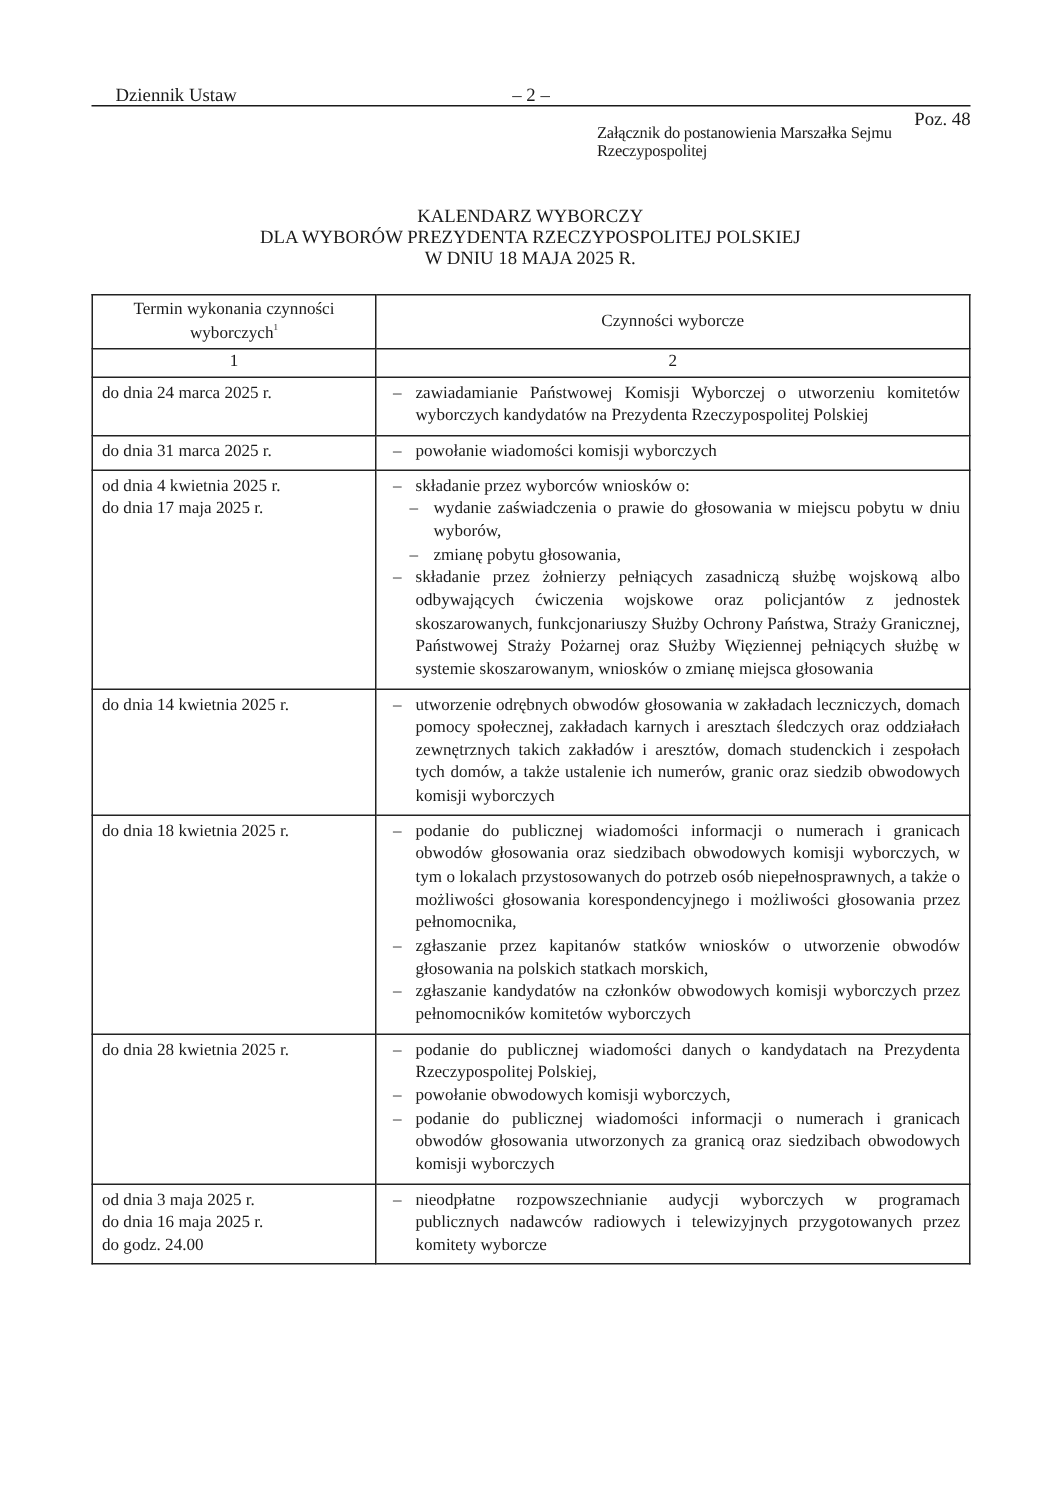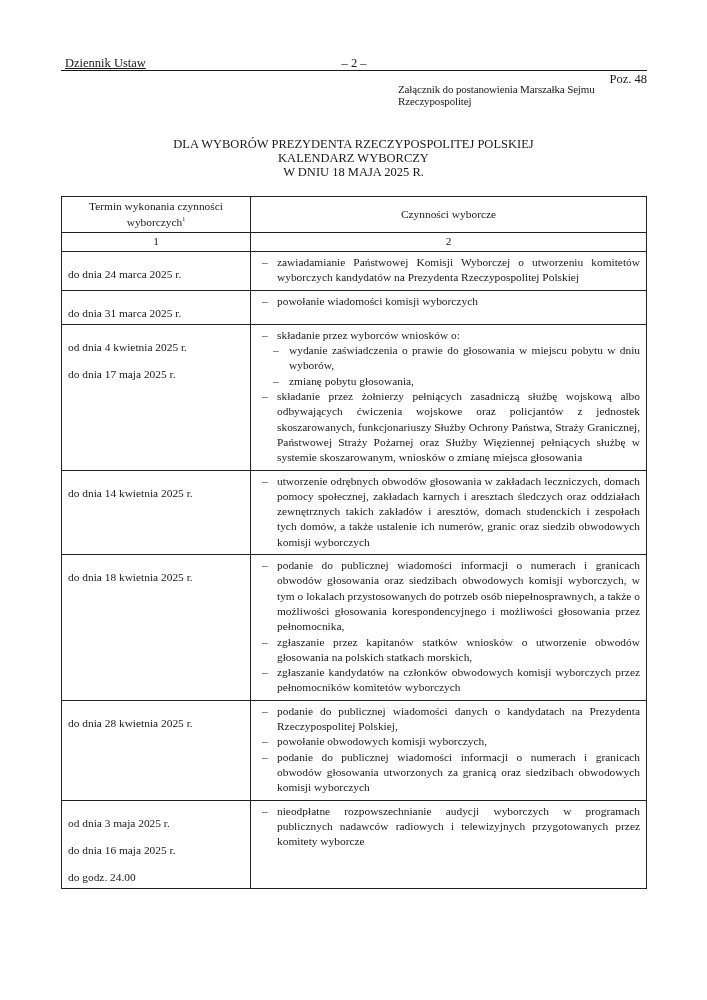--- a/index.html
+++ b/index.html
@@ -6,21 +6,21 @@
   body {
     width: 707px; height: 1000px; position: relative; overflow: hidden;
     font-family: "Liberation Serif", "DejaVu Serif", serif;
     color: #1a1a1a;
   }
   .page-header {
     position: absolute; left: 61px; top: 56px; width: 586px;
     height: 14px; border-bottom: 1.5px solid #1a1a1a;
     font-size: 12.5px;
   }
-  .page-header .left { position: absolute; left: 4px; top: 0; text-decoration: underline; }
+  .page-header .left { position: absolute; left: 16px; top: 0; }
   .page-header .center { position: absolute; left: 0; right: 0; top: 0; text-align: center; }
   .page-header .right { position: absolute; right: 0; top: 16px; text-align: right; }
   .annex {
     position: absolute; left: 398px; top: 83px; width: 252px;
     font-size: 11px; line-height: 12px; letter-spacing: -0.15px;
   }
   .title {
     position: absolute; left: 0; width: 707px; top: 137px;
     text-align: center; font-size: 12.5px; line-height: 14px;
   }
@@ -33,39 +33,39 @@
   }
   table.cal th { text-align: center; vertical-align: middle; }
   .col1 { width: 176px; padding: 3px 6px; }
   .col2 { padding: 3px 6px 4px 8px; text-align: justify; margin-top: 40px; }
   .head-row th { height: 31px; padding: 2px 6px; }
   .num-row th { height: 16px; padding: 1px; }
   .item { position: relative; padding-left: 18px; }
   .item::before { content: "–"; position: absolute; left: 3px; top: 0; }
   .sub { position: relative; padding-left: 30px; }
   .sub::before { content: "–"; position: absolute; left: 14px; top: 0; }
-  .date-line { display: block; margin-top: 12px; }
+  .date-line { display: block; }
   sup { font-size: 6px; vertical-align: super; line-height: 0; }
 </style>
 </head>
 <body>
 
 <div class="page-header">
   <span class="left">Dziennik Ustaw</span>
   <span class="center">– 2 –</span>
   <span class="right">Poz. 48</span>
 </div>
 
 <div class="annex">
   <div>Załącznik do postanowienia Marszałka Sejmu Rzeczypospolitej</div>
 </div>
 
 <div class="title">
+  <div>KALENDARZ WYBORCZY</div>
   <div>DLA WYBORÓW PREZYDENTA RZECZYPOSPOLITEJ POLSKIEJ</div>
-  <div>KALENDARZ WYBORCZY</div>
   <div>W DNIU 18 MAJA 2025 R.</div>
 </div>
 
 <table class="cal">
   <thead>
     <tr class="head-row">
       <th class="col1"><span>Termin wykonania czynności wyborczych</span><sup>1</sup></th>
       <th>Czynności wyborcze</th>
     </tr>
     <tr class="num-row">

